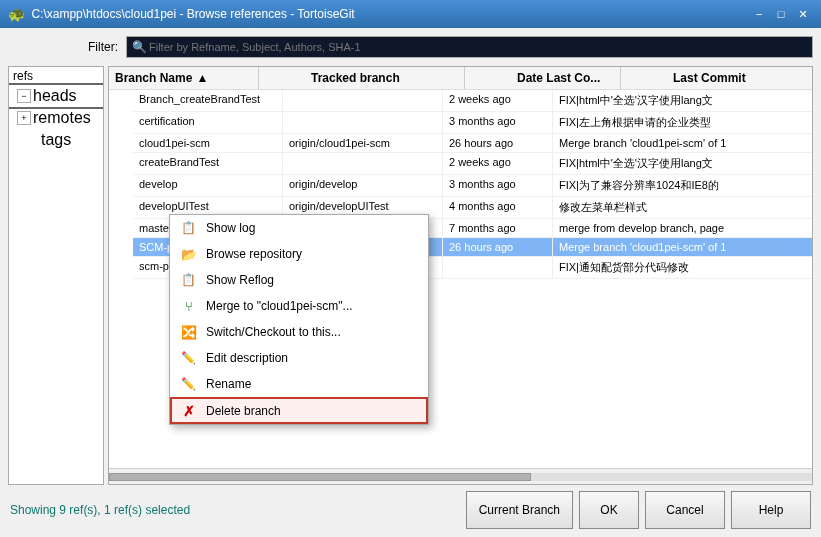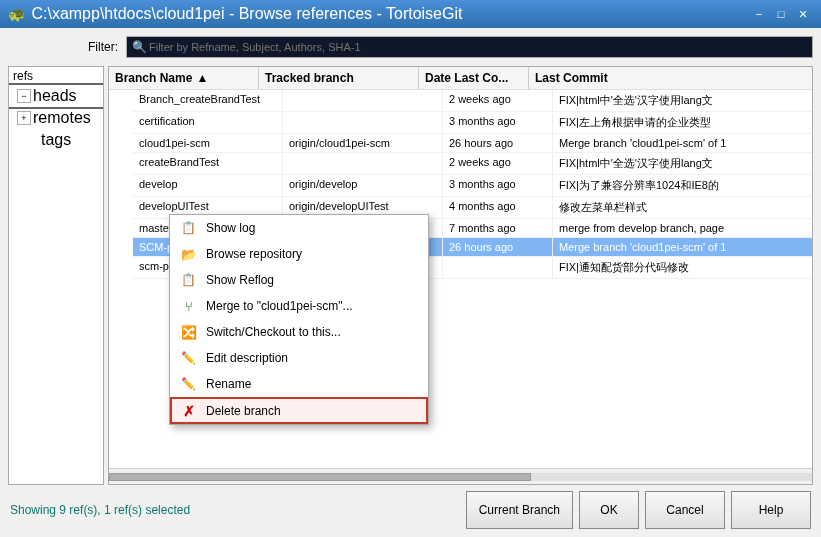--- a/index.html
+++ b/index.html
@@ -22,21 +22,21 @@
       justify-content: space-between;
       padding: 0 8px;
       user-select: none;
     }
     .titlebar-left {
       display: flex;
       align-items: center;
       gap: 6px;
     }
     .titlebar-title {
-      font-size: 16px;
+      font-size: 12px;
       font-weight: normal;
     }
     .titlebar-controls {
       display: flex;
       gap: 2px;
     }
     .titlebar-btn {
       width: 20px;
       height: 18px;
       background: transparent;
@@ -146,20 +146,21 @@
       overflow: hidden;
       display: flex;
       flex-direction: column;
       position: relative;
     }
     .table-header {
       display: flex;
       background: #f5f5f5;
       border-bottom: 1px solid #ddd;
       flex-shrink: 0;
+      gap: 46px;
     }
     .col-branch { width: 150px; flex-shrink: 0; }
     .col-tracked { width: 160px; flex-shrink: 0; }
     .col-date { width: 110px; flex-shrink: 0; }
     .col-commit { flex: 1; }
 
     .th {
       padding: 4px 6px;
       font-size: 12px;
       font-weight: bold;

